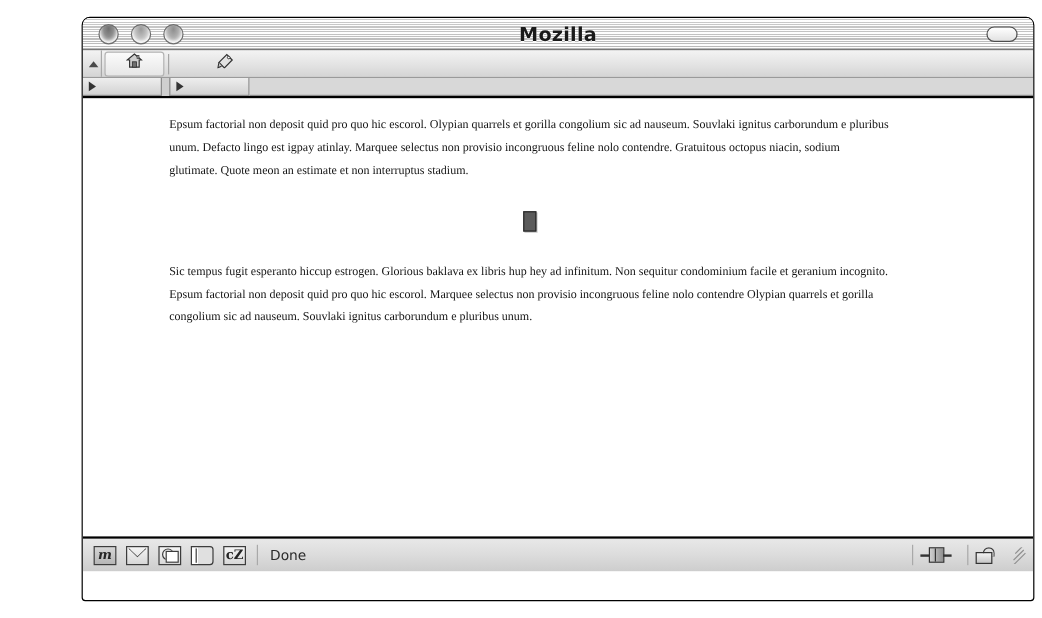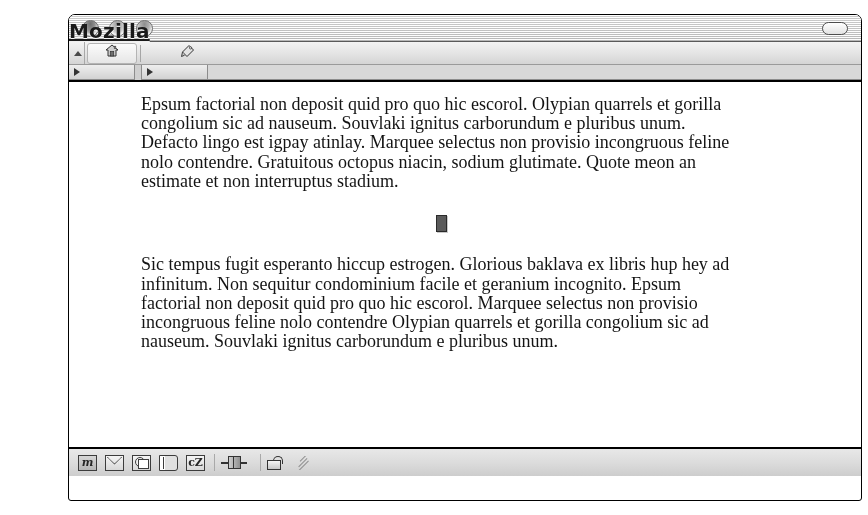--- a/index.html
+++ b/index.html
@@ -38,27 +38,27 @@
         rgba(255,255,255,0.95) 0px,
         rgba(255,255,255,0.95) 1px,
         rgba(176,176,176,0.65) 1px,
         rgba(176,176,176,0.65) 2px
       ),
       linear-gradient(to bottom, #fdfdfd 0%, #e7e7e7 45%, #d2d2d2 80%, #c2c2c2 100%);
   }
   #titlebar .title {
     position: absolute;
     left: 0; right: 0; top: 4px;
+    text-align: center;
     font-family: "DejaVu Sans", sans-serif;
-    font-size: 20px;
+    font-size: 16px;
     font-weight: bold;
     color: #1a1a1a;
     letter-spacing: .2px;
     text-shadow: 0 1px 0 rgba(255,255,255,.9);
-    text-decoration: underline;
   }
   .traffic {
     position: absolute;
     top: 5px;
     width: 17px; height: 17px;
     border-radius: 50%;
     border: 1px solid #6e6e6e;
     box-sizing: border-box;
     background: radial-gradient(ellipse at 50% 20%, #6f6f6f 0%, #8d8d8d 38%, #cfcfcf 70%, #f2f2f2 100%);
     box-shadow: inset 0 -2px 2px rgba(255,255,255,.75);
@@ -156,21 +156,21 @@
     background: #ffffff;
     overflow: hidden;
     border-bottom: 2px solid #000000;
   }
   #page {
     position: absolute;
     left: 72px;
     top: 13px;
     width: 600px;
     font-family: "Liberation Serif", "DejaVu Serif", serif;
-    font-size: 18px;
+    font-size: 10px;
     line-height: 19.2px;
     color: #141414;
   }
   #page p { margin: 0; }
   .placeholder-wrap {
     text-align: center;
     margin: 22px 0 23px 0;
   }
   .placeholder-box {
     display: inline-block;
@@ -359,20 +359,21 @@
 
   <div id="statusbar">
     <div id="status-icons">
       <div class="sicon nav">m</div>
       <div class="sicon mail"></div>
       <div class="sicon compose"></div>
       <div class="sicon book"></div>
       <div class="sicon">cZ</div>
     </div>
 
+    <div id="status-text">Done</div>
 
     <div id="status-right">
       <div class="seg">
         <div class="net-ico">
           <div class="bar"></div>
           <div class="blk"></div>
         </div>
       </div>
       <div class="seg">
         <div class="lock-ico">

